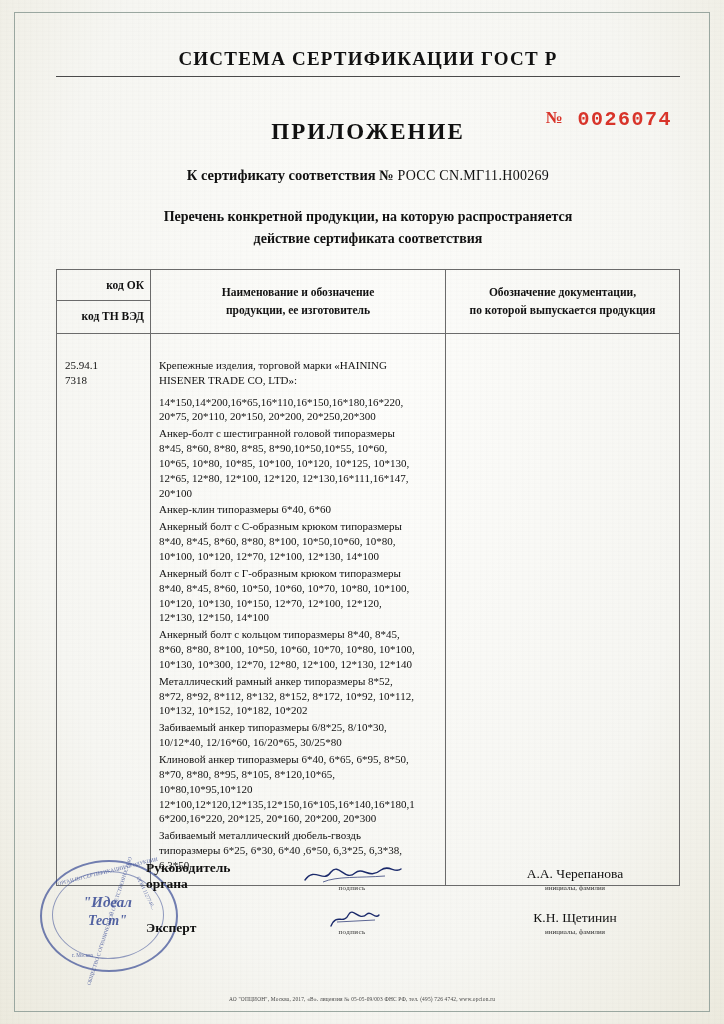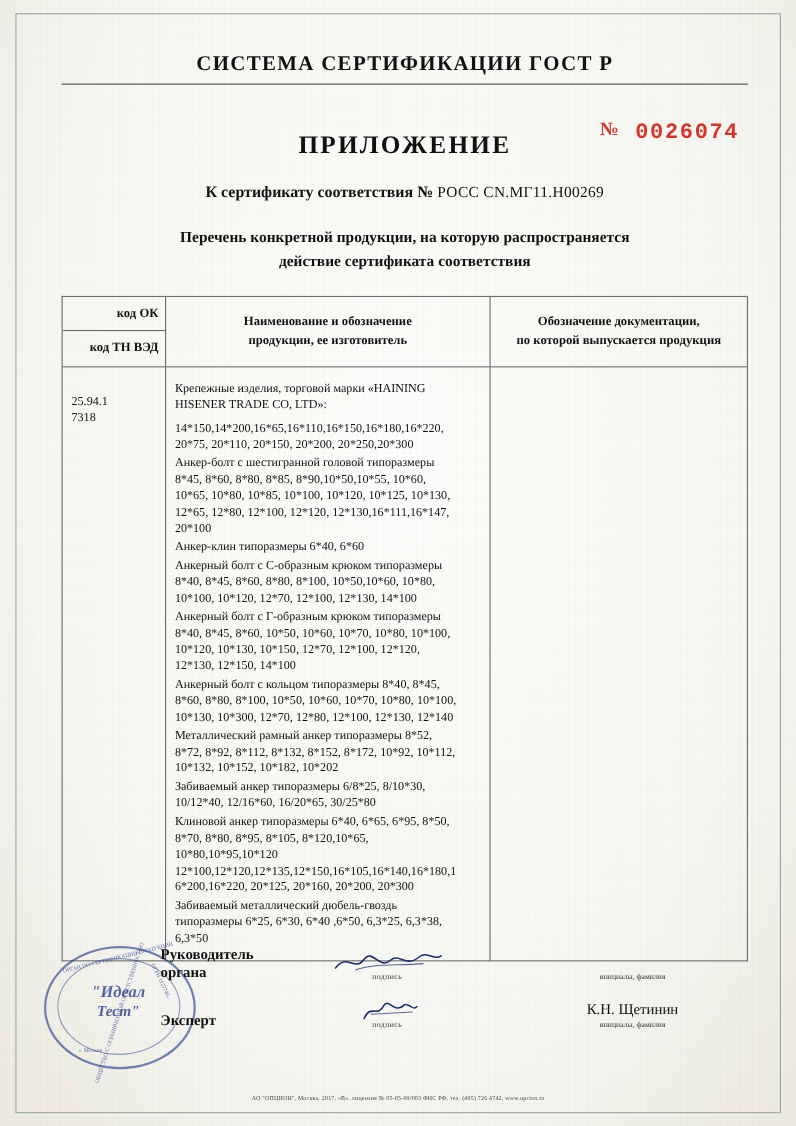--- a/index.html
+++ b/index.html
@@ -154,21 +154,21 @@
     font-weight: bold;
     text-align: center;
     line-height: 1.5;
   }
   td.code-cell {
     padding: 24px 6px 6px 8px;
     font-size: 11px;
     line-height: 1.35;
   }
   td.prod-cell {
-    padding: 12px 8px 10px 8px;
+    padding: 24px 8px 10px 8px;
     font-size: 11px;
     line-height: 1.35;
   }
   td.doc-cell {
     padding: 6px 8px;
   }
   .prod-head {
     margin-bottom: 7px;
     line-height: 1.35;
   }
@@ -439,20 +439,21 @@
       <div class="sig-mid">
         <div class="sig-scribble">
           <svg class="scrib" width="110" height="22" viewBox="0 0 110 22" aria-hidden="true">
             <path d="M8 16 C 18 2, 26 20, 34 8 C 42 -2, 48 18, 58 9 C 66 2, 72 16, 84 6 C 92 0, 98 10, 104 5" fill="none" stroke="#1b2a6b" stroke-width="1.4" stroke-linecap="round"></path>
             <path d="M26 18 C 40 12, 62 14, 88 12" fill="none" stroke="#1b2a6b" stroke-width="1" opacity="0.7"></path>
           </svg>
         </div>
         <div class="sig-caption">подпись</div>
       </div>
       <div class="sig-name">
+        <div class="nm">А.А. Черепанова</div>
         <div class="cap">инициалы, фамилия</div>
       </div>
     </div>
 
     <div class="sigrow">
       <div class="sig-role">Эксперт</div>
       <div class="sig-mid">
         <div class="sig-scribble">
           <svg class="scrib" width="110" height="22" viewBox="0 0 110 22" aria-hidden="true">
             <path d="M34 18 C 40 4, 46 18, 52 6 C 56 -1, 62 14, 70 6 C 74 2, 78 12, 82 7" fill="none" stroke="#1b2a6b" stroke-width="1.4" stroke-linecap="round"></path>

